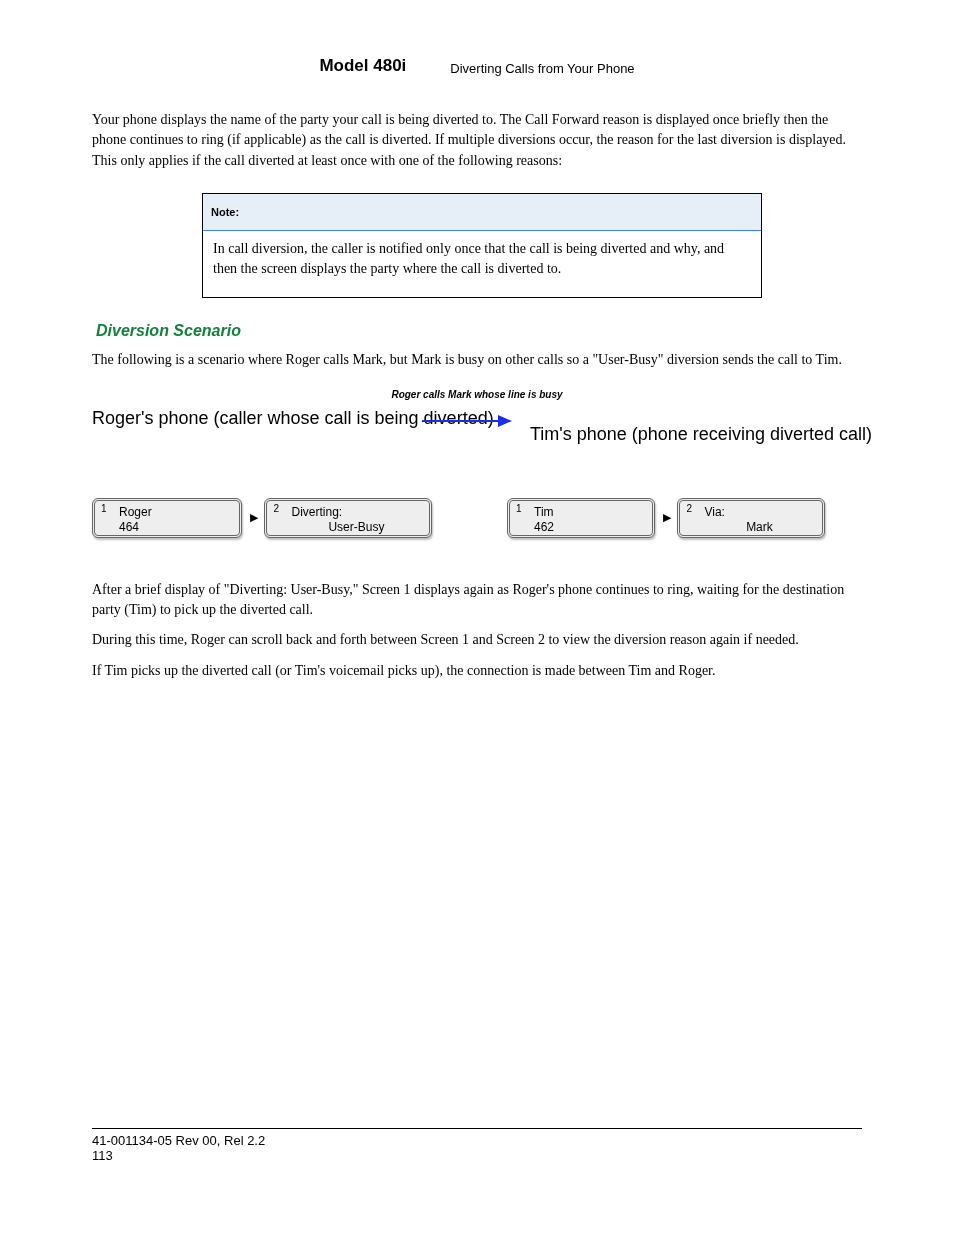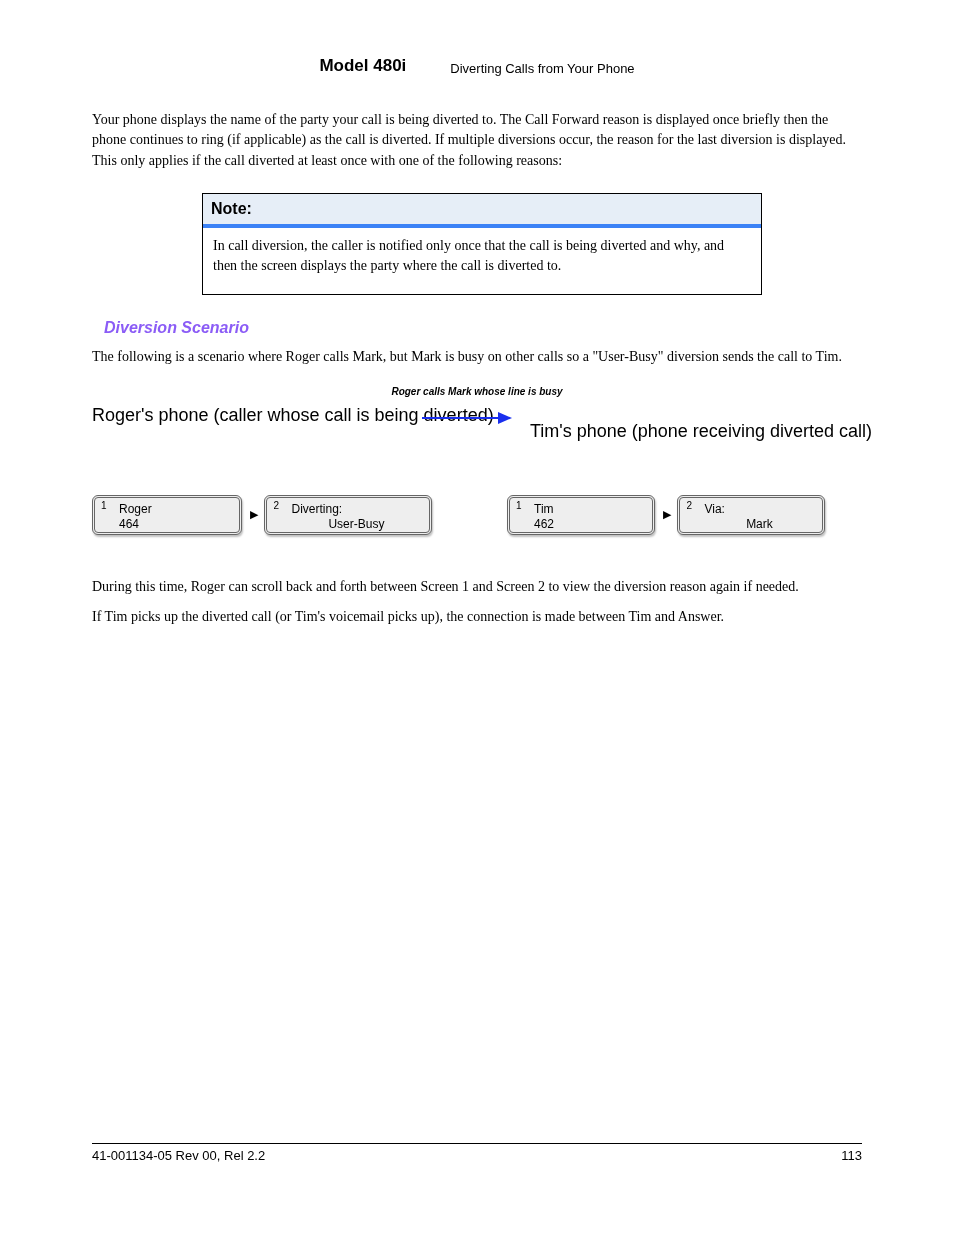--- a/index.html
+++ b/index.html
@@ -34,37 +34,37 @@
   .body-text ul li { list-style: disc; margin-bottom: 2px; line-height: 1.4; }
   .note-box {
     border: 1px solid #000;
     margin: 22px 0 24px 110px;
     width: 560px;
   }
   .note-box .note-head {
     background: #e6eef7;
     font-family: Arial, Helvetica, sans-serif;
     font-weight: 700;
-    font-size: 16px;
-    padding: 6px 8px;
-    border-bottom: 4px solid #3b82f6;
+    font-size: 11px;
+    padding: 12px 8px;
+    border-bottom: 1px solid #3b82f6;
   }
   .note-box .note-body {
     padding: 8px 10px 12px 10px;
     font-size: 14px;
     line-height: 1.45;
   }
   .note-box .note-body p { margin-bottom: 6px; }
   .h3 {
     font-family: Arial, Helvetica, sans-serif;
     font-weight: 700;
     font-style: italic;
-    color: #8b5cf6;
+    color: #15803d;
     font-size: 16px;
-    margin: 22px 0 10px 12px;
+    margin: 22px 0 10px 4px;
   }
   .h4 {
     font-family: Arial, Helvetica, sans-serif;
     font-weight: 700;
     font-style: italic;
     font-size: 10px;
     margin: 18px 0 6px 0;
     text-align: center;
   }
   .diagram-stage {
@@ -125,20 +125,21 @@
   .hr-footer {
     position: absolute;
     left: 92px; right: 92px;
     bottom: 72px;
     border-top: 1px solid #000;
     padding-top: 4px;
     display: flex;
     justify-content: space-between;
     font-family: Arial, Helvetica, sans-serif;
     font-size: 13px;
+    flex-direction: column;
   }
   .after-diagram { margin-top: 4px; }
   .after-diagram p { line-height: 1.45; margin-bottom: 10px; }
 </style>
 </head>
 <body>
 
 <div class="page-heading-row">
   <div class="left">Model 480i</div>
   <div class="right">Diverting Calls from Your Phone</div>
@@ -197,20 +198,21 @@
     <span class="tri">▶</span>
     <div class="lcd wide">
       <span class="num">2</span>
       <div>Via:</div>
       <div style="text-align:center;">Mark</div>
     </div>
   </div>
 </div>
 
 <div class="after-diagram">
+  <p>After a brief display of "Diverting: User-Busy," Screen 1 displays again as Roger's phone continues to ring, waiting for the destination party (Tim) to pick up the diverted call.</p>
   <p>During this time, Roger can scroll back and forth between Screen 1 and Screen 2 to view the diversion reason again if needed.</p>
-  <p>If Tim picks up the diverted call (or Tim's voicemail picks up), the connection is made between Tim and Answer.</p>
+  <p>If Tim picks up the diverted call (or Tim's voicemail picks up), the connection is made between Tim and Roger.</p>
 </div>
 
 <div class="hr-footer">
   <span>41-001134-05 Rev 00, Rel 2.2</span>
   <span>113</span>
 </div>
 
 </body></html>

